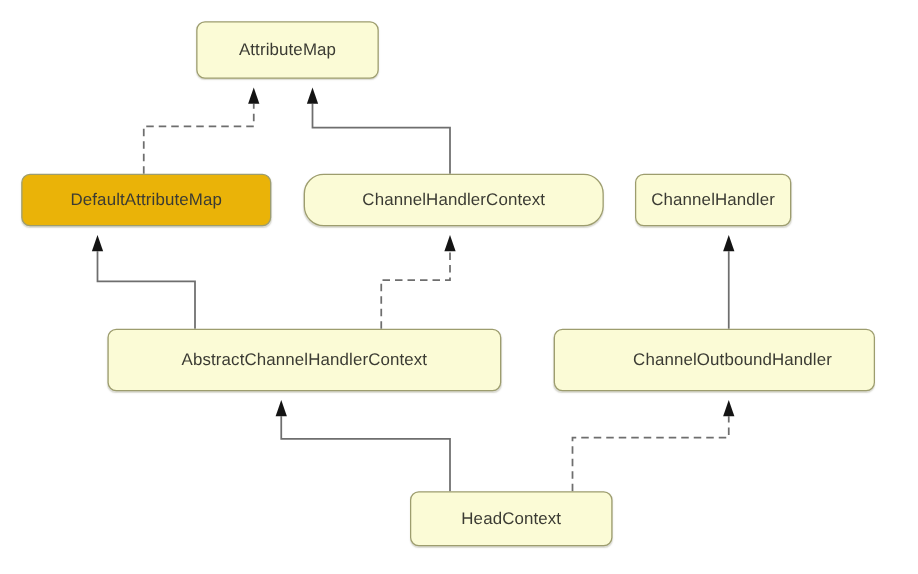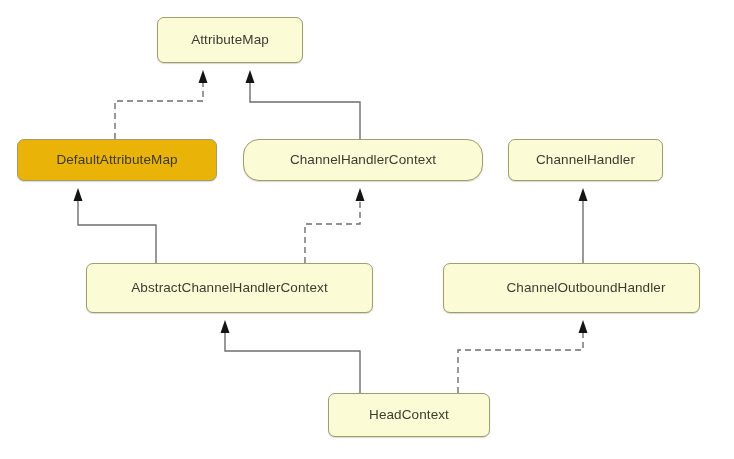--- a/index.html
+++ b/index.html
@@ -74,25 +74,25 @@
   </div>
 
   <div class="class-node" style="left: 17px; top: 139px; width: 200px; height: 42px; background: #eab308; border-color: rgb(157, 157, 110);">
     <span class="class-node-label" style="color: rgb(59, 59, 51);">DefaultAttributeMap</span>
   </div>
 
   <div class="class-node" style="left: 243px; top: 139px; width: 240px; height: 42px; background: rgb(251, 251, 214); border-color: rgb(157, 157, 110); border-radius: 16px;">
     <span class="class-node-label" style="color: rgb(59, 59, 51);">ChannelHandlerContext</span>
   </div>
 
-  <div class="class-node" style="left: 508px; top: 139px; width: 155px; height: 42px; background: rgb(251, 251, 214); border-color: rgb(157, 157, 110);">
+  <div class="class-node" style="left: 508px; top: 139px; width: 125px; height: 42px; background: rgb(251, 251, 214); border-color: rgb(157, 157, 110);">
     <span class="class-node-label" style="color: rgb(59, 59, 51);">ChannelHandler</span>
   </div>
 
-  <div class="class-node" style="left: 86px; top: 263px; width: 287px; height: 50px; background: rgb(251, 251, 214); border-color: rgb(157, 157, 110);">
+  <div class="class-node" style="left: 86px; top: 263px; width: 315px; height: 50px; background: rgb(251, 251, 214); border-color: rgb(157, 157, 110);">
     <span class="class-node-label" style="color: rgb(59, 59, 51);">AbstractChannelHandlerContext</span>
   </div>
 
   <div class="class-node" style="left: 443px; top: 263px; width: 257px; height: 50px; background: rgb(251, 251, 214); border-color: rgb(157, 157, 110); padding-left: 29px;">
     <span class="class-node-label" style="color: rgb(59, 59, 51);">ChannelOutboundHandler</span>
   </div>
 
   <div class="class-node" style="left: 328px; top: 393px; width: 162px; height: 44px; background: rgb(251, 251, 214); border-color: rgb(157, 157, 110);">
     <span class="class-node-label" style="color: rgb(59, 59, 51); text-align: center;">HeadContext</span>
   </div>

